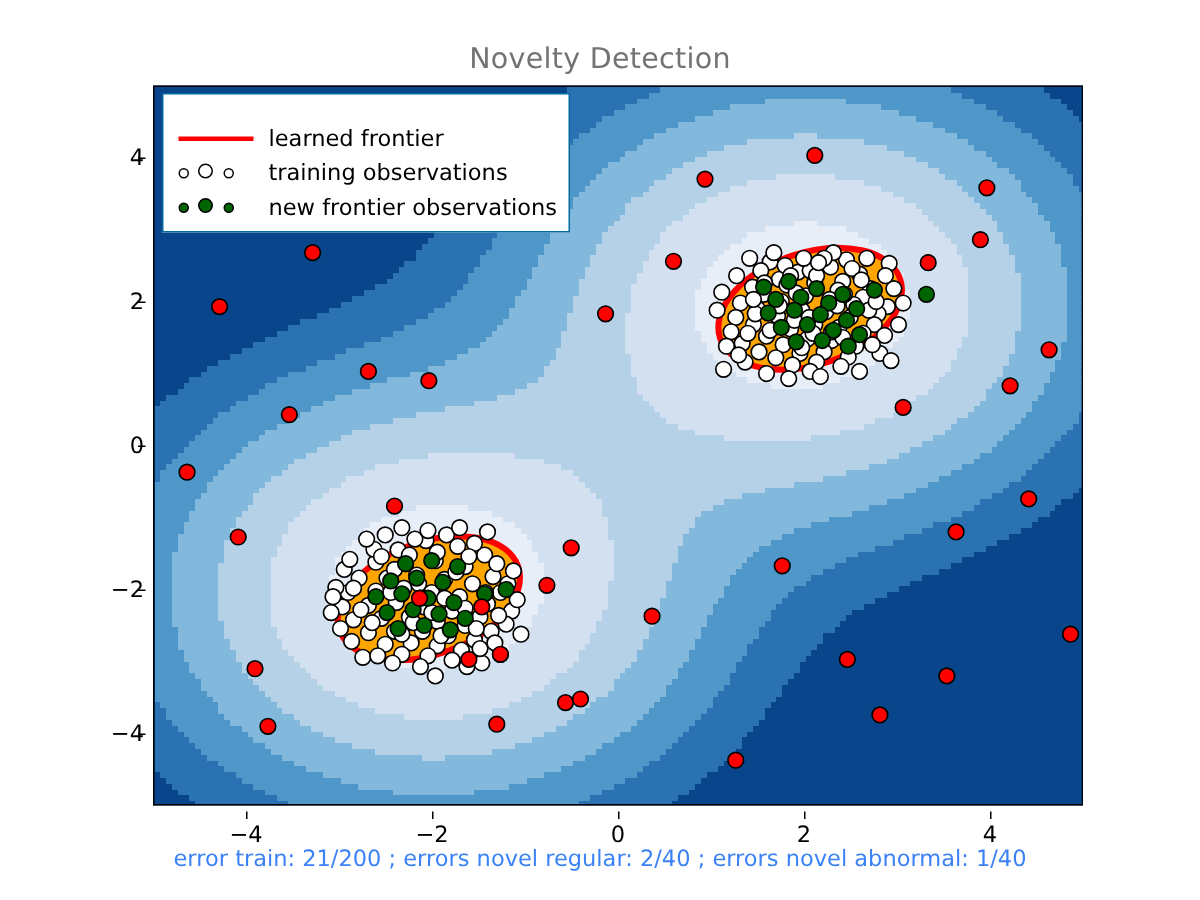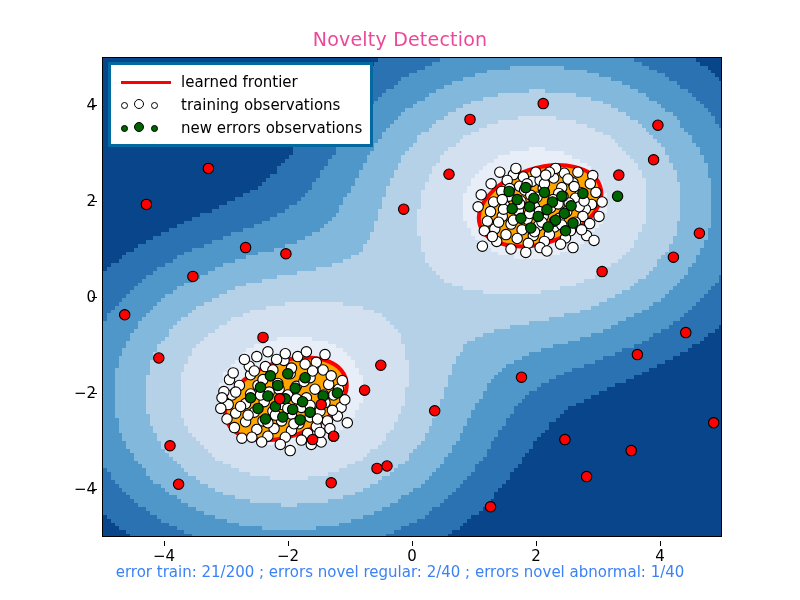--- a/index.html
+++ b/index.html
@@ -5,21 +5,21 @@
   html,body{margin:0;padding:0;}
   body{
     width:800px;height:600px;background:#ffffff;
     font-family:"DejaVu Sans","Liberation Sans",sans-serif;
     overflow:hidden;position:relative;
   }
   #figure{position:absolute;left:0;top:0;width:800px;height:600px;background:#fff;}
 
   #title{
     position:absolute;left:0;top:28px;width:800px;text-align:center;
-    font-size:19px;color:#ec4899;letter-spacing:.2px;
+    font-size:19px;color:#737373;letter-spacing:.2px;
   }
 
   #plot{
     position:absolute;left:102px;top:57px;width:620px;height:480px;
     border:1px solid #000;box-sizing:border-box;overflow:hidden;background:#08458a;
   }
   #contour-svg{position:absolute;left:0;top:0;width:620px;height:480px;display:block;}
   #points-svg{position:absolute;left:0;top:0;width:620px;height:480px;display:block;}
 
   .tick-label-y{
@@ -34,22 +34,22 @@
   #xtick-wrap{position:absolute;left:102px;top:541px;width:620px;height:24px;}
   .tickmark{position:absolute;background:#000;}
 
   #caption{
     position:absolute;left:0;top:563px;width:800px;text-align:center;
     font-size:15px;color:#3b82f6;
   }
 
   #legend{
     position:absolute;left:108px;top:62px;
-    background:#fff;border:3px solid #0369a1;
-    padding:5px 8px 5px 6px;box-sizing:border-box;
+    background:#fff;border:1px solid #0369a1;
+    padding:17px 8px 5px 6px;box-sizing:border-box;
     z-index:5;
   }
   .leg-row{display:flex;align-items:center;height:23px;}
   .leg-key{width:60px;height:18px;position:relative;flex:0 0 60px;}
   .leg-line{position:absolute;left:4px;top:8px;width:50px;height:3px;background:#ff0000;}
   .leg-dots{position:absolute;left:0;top:0;width:60px;height:18px;}
   .leg-dot{position:absolute;border-radius:50%;border:1.2px solid #000;box-sizing:border-box;}
   .leg-text{font-size:15px;color:#000;white-space:nowrap;padding-left:4px;}
 </style>
 </head>
@@ -1565,19 +1565,19 @@
         <span class="leg-text">training observations</span>
       </div>
       <div class="leg-row">
         <span class="leg-key">
           <span class="leg-dots">
             <span class="leg-dot" style="left: 4px; top: 6px; width: 7px; height: 7px; background: rgb(0, 100, 0);"></span>
             <span class="leg-dot" style="left: 17px; top: 3px; width: 10px; height: 10px; background: rgb(0, 100, 0);"></span>
             <span class="leg-dot" style="left: 34px; top: 6px; width: 7px; height: 7px; background: rgb(0, 100, 0);"></span>
           </span>
         </span>
-        <span class="leg-text">new errors observations</span>
+        <span class="leg-text">new frontier observations</span>
       </div>
     </div>
 
   <div id="caption">error train: 21/200 ; errors novel regular: 2/40 ; errors novel abnormal: 1/40</div>
 
 </div>
 
 </body></html>

